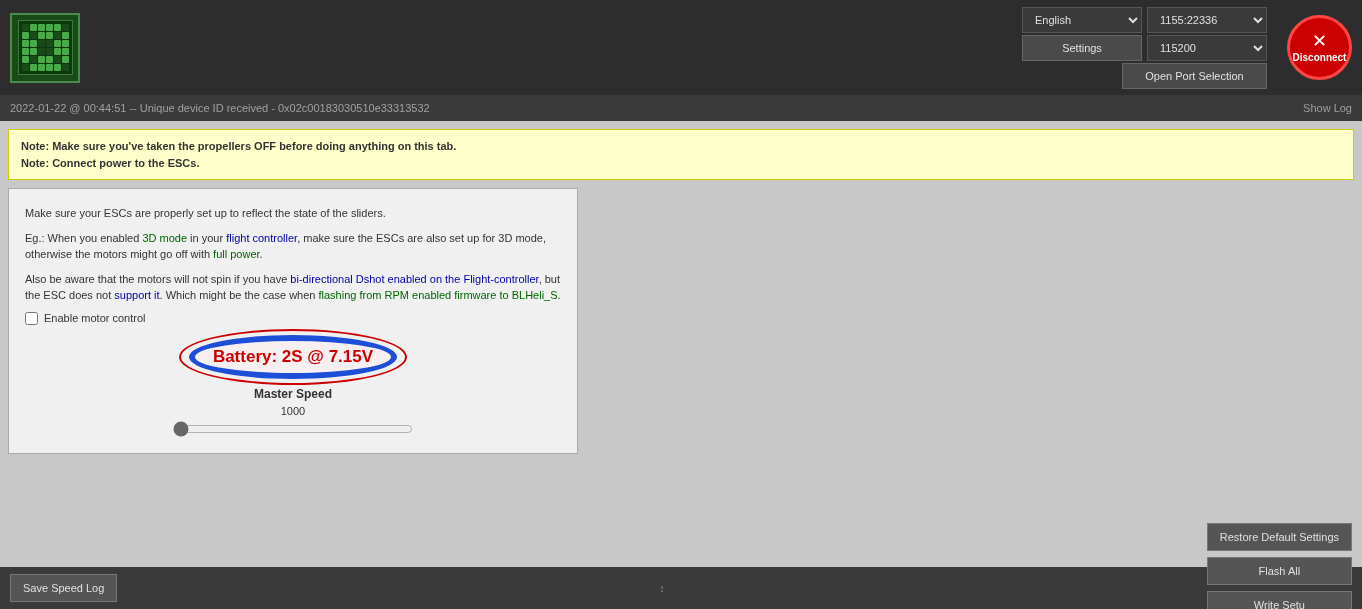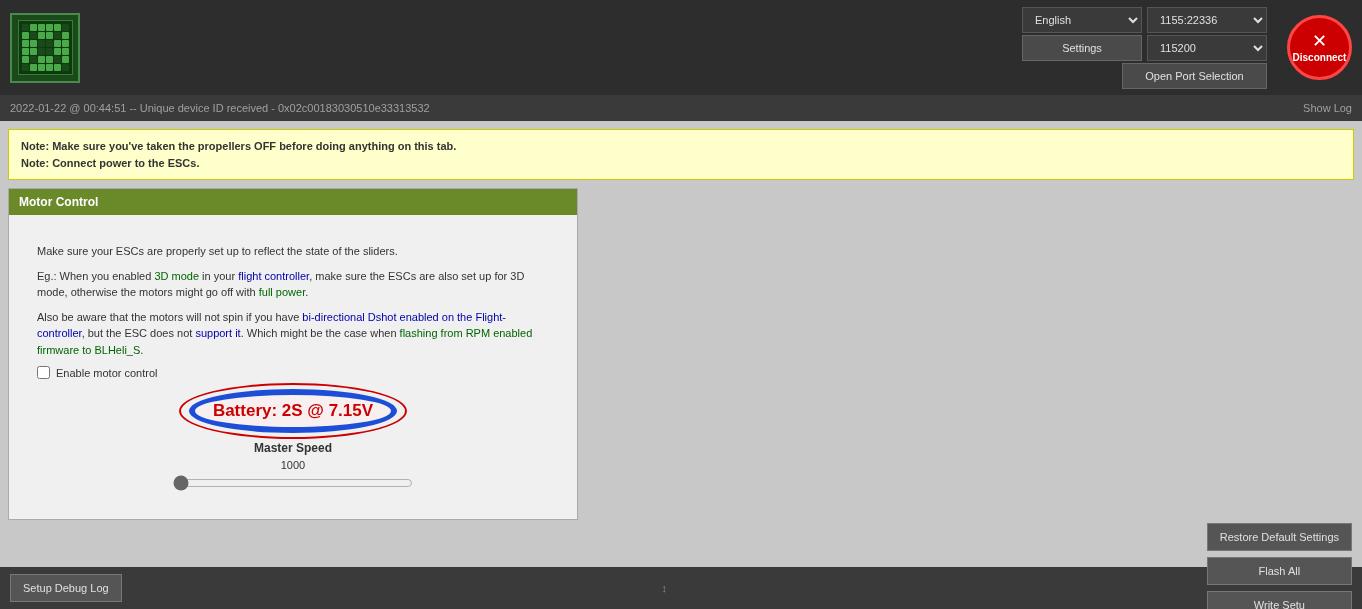--- a/index.html
+++ b/index.html
@@ -189,21 +189,21 @@
 
     .panel-header {
       background: #6a8a2a;
       color: white;
       padding: 6px 10px;
       font-size: 12px;
       font-weight: bold;
     }
 
     .panel-body {
-      padding: 28px;
+      padding: 16px;
     }
 
     .panel-body p {
       font-size: 11px;
       color: #333;
       margin-bottom: 8px;
       line-height: 1.5;
     }
 
     .panel-body p .highlight-green { color: #006600; }
@@ -411,23 +411,20 @@
 <div class="main-content">
 
   <div class="note-banner">
     <p>Note: Make sure you've taken the propellers OFF before doing anything on this tab.</p>
     <p>Note: Connect power to the ESCs.</p>
   </div>
 
   <div class="content-area">
 
     <div class="motor-control-panel">
-      <div class="panel-header">
-        <span>Motor Control</span>
-      </div>
       <div class="panel-body">
         <p>Make sure your ESCs are properly set up to reflect the state of the sliders.</p>
         <p>
           <span>Eg.: When you enabled <span class="highlight-green">3D mode</span> in your <span class="highlight-blue">flight controller</span>, make sure the ESCs are also set up for 3D mode, otherwise the motors might go off with <span class="highlight-green">full power</span>.</span>
         </p>
         <p>
           <span>Also be aware that the motors will not spin if you have <span class="highlight-blue">bi-directional Dshot enabled on the Flight-controller</span>, but the ESC does not <span class="highlight-blue">support it</span>. Which might be the case when <span class="highlight-green">flashing from RPM enabled firmware to BLHeli_S</span>.</span>
         </p>
 
         <div class="enable-control">
@@ -449,21 +446,21 @@
         </div>
 
       </div>
     </div>
 
   </div>
 </div>
 
 <div class="footer">
   <div class="footer-left">
-    <button class="footer-btn">Setup Debug Log</button>
+    <button class="footer-btn">Save Speed Log</button>
   </div>
   <div class="footer-center">
     <span>↕</span>
   </div>
   <div class="footer-right">
     <button class="footer-btn">Restore Default Settings</button>
     <button class="footer-btn">Flash All</button>
     <button class="footer-btn">Write Setu</button>
     <div class="circled" style="display:inline-block;">
       <button class="footer-btn primary">Read Setup</button>

